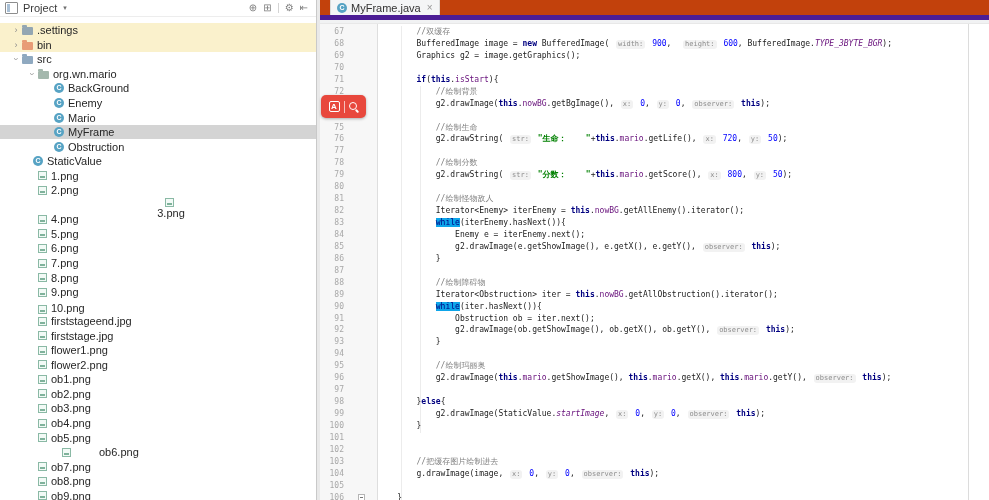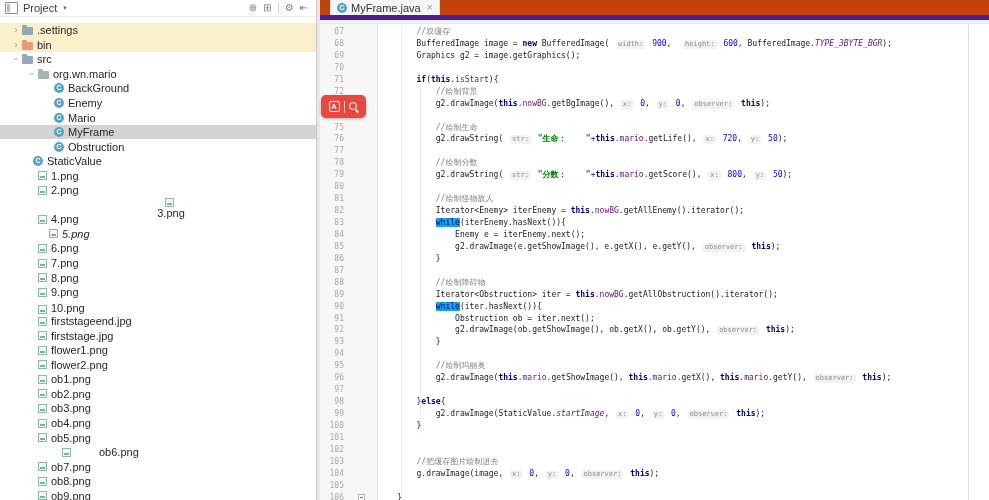--- a/index.html
+++ b/index.html
@@ -172,21 +172,21 @@
         <div class="trow" style="padding-left: 26px; flex-direction: column;">
           <span class="chev"></span>
           <span class="ticon image"></span>
           <span>3.png</span>
         </div>
         <div class="trow" style="padding-left: 26px;">
           <span class="chev"></span>
           <span class="ticon image"></span>
           <span>4.png</span>
         </div>
-        <div class="trow" style="padding-left: 37px; font-style: italic;">
+        <div class="trow" style="padding-left: 26px;">
           <span class="chev"></span>
           <span class="ticon image"></span>
           <span>5.png</span>
         </div>
         <div class="trow" style="padding-left: 26px;">
           <span class="chev"></span>
           <span class="ticon image"></span>
           <span>6.png</span>
         </div>
         <div class="trow" style="padding-left: 26px;">

